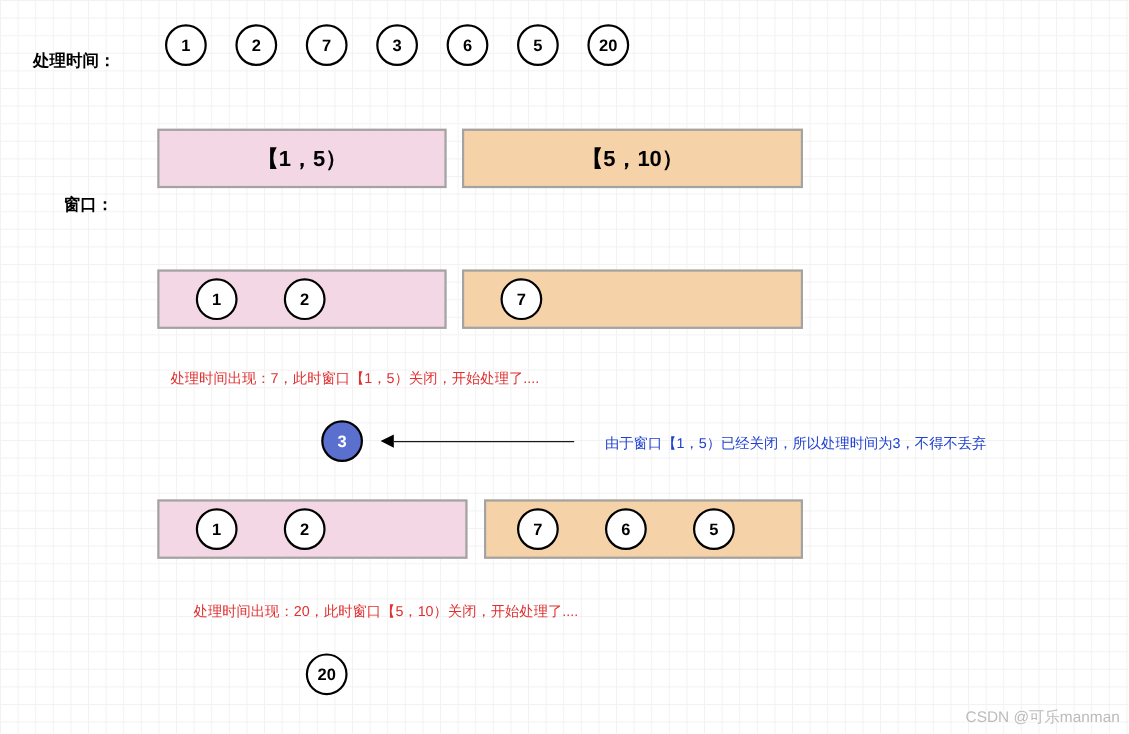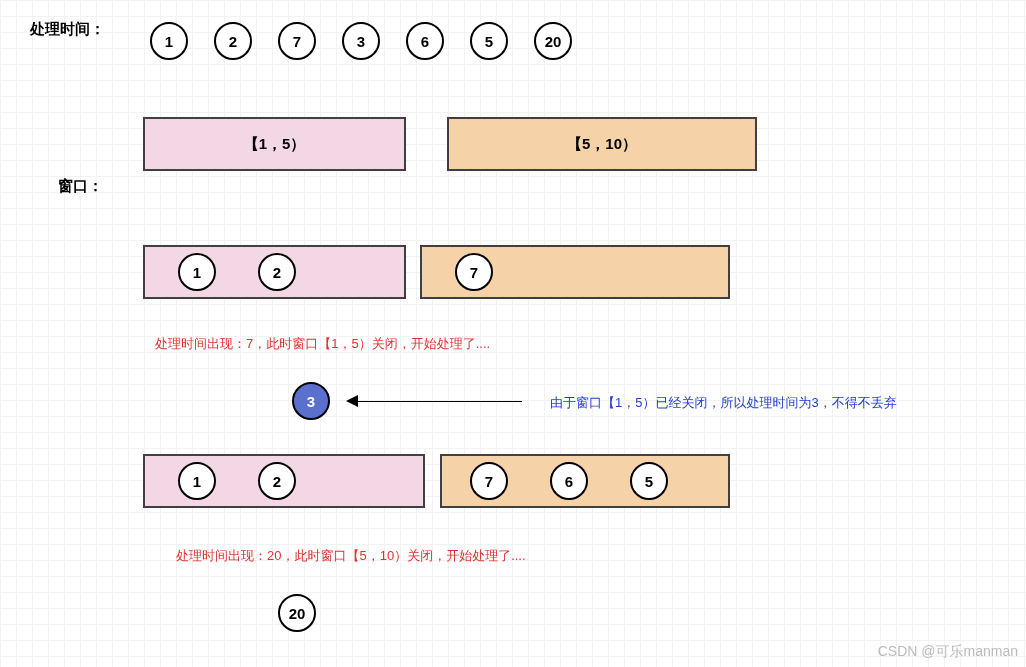--- a/index.html
+++ b/index.html
@@ -35,26 +35,26 @@
     font-weight: bold;
     font-size: 15px;
   }
   .circ.blue {
     background: #5b6fcf;
     color: #fff;
     border-color: #000;
   }
   .winbox {
     position: absolute;
-    border: 2px solid #404040;
+    border: 2px solid #a3a3a3;
     display: flex;
     align-items: center;
     justify-content: center;
     font-weight: bold;
-    font-size: 15px;
+    font-size: 20px;
   }
   .pink { background: #f3d7e4; }
   .orange { background: #f6d2a9; }
   .note {
     position: absolute;
     font-size: 13px;
     font-weight: normal;
   }
   .note.red { color: #e03030; }
   .note.blue { color: #2040d0; }
@@ -75,34 +75,34 @@
     right: 8px;
     bottom: 6px;
     font-size: 14px;
     color: #bbb;
     margin-left: 48px;
   }
 </style>
 </head>
 <body>
 
-<div class="label" style="left:30px; top:20px;text-align:center;">处理时间：</div>
+<div class="label" style="left:30px; top:46px;text-align:center;">处理时间：</div>
 
 <div class="circ" style="left:150px; top:22px;">1</div>
 <div class="circ" style="left:214px; top:22px;">2</div>
 <div class="circ" style="left:278px; top:22px;">7</div>
 <div class="circ" style="left:342px; top:22px;">3</div>
 <div class="circ" style="left:406px; top:22px;">6</div>
 <div class="circ" style="left:470px; top:22px;">5</div>
 <div class="circ" style="left:534px; top:22px;">20</div>
 
 <div class="label" style="left:58px; top:137px;margin-top:40px;">窗口：</div>
 
 <div class="winbox pink" style="left:143px; top:117px; width:263px; height:54px;">【1，5）</div>
-<div class="winbox orange" style="left:420px; top:117px; width:310px; height:54px;margin-left:27px;">【5，10）</div>
+<div class="winbox orange" style="left:420px; top:117px; width:310px; height:54px;">【5，10）</div>
 
 <div class="winbox pink" style="left:143px; top:245px; width:263px; height:54px; justify-content:flex-start;"></div>
 <div class="winbox orange" style="left:420px; top:245px; width:310px; height:54px; justify-content:flex-start;"></div>
 <div class="circ" style="left:178px; top:253px;">1</div>
 <div class="circ" style="left:258px; top:253px;">2</div>
 <div class="circ" style="left:455px; top:253px;">7</div>
 
 <div class="note red" style="left:155px; top:335px;">处理时间出现：7，此时窗口【1，5）关闭，开始处理了....</div>
 
 <div class="circ blue" style="left:292px; top:382px;">3</div>

